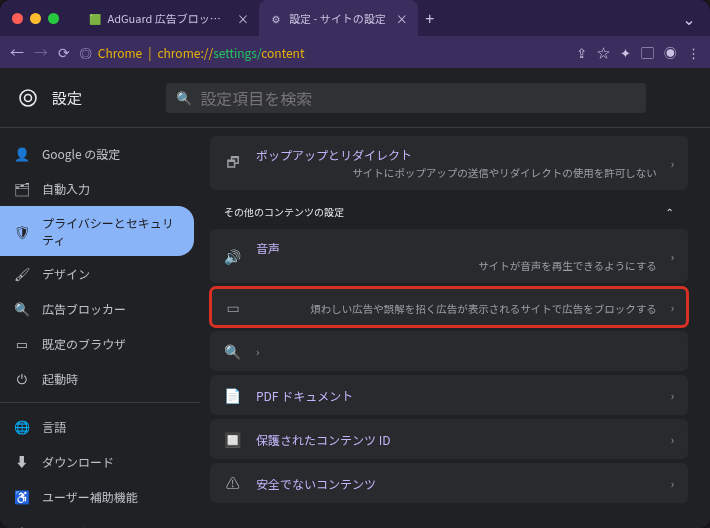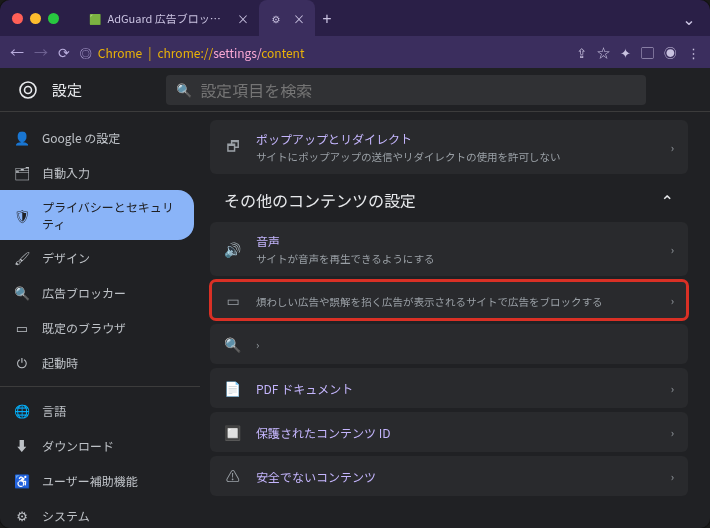--- a/index.html
+++ b/index.html
@@ -17,48 +17,48 @@
 .tab .x { color: #c9c2e0; font-size: 12px; margin-left: 4px; }
 .tab-title { white-space: nowrap; overflow: hidden; text-overflow: ellipsis; }
 .newtab { color: #c9c2e0; font-size: 16px; width: 24px; display: flex; align-items: center; justify-content: center; cursor: pointer; }
 .tbicon { color: #c9c2e0; width: 18px; height: 18px; display: flex; align-items: center; justify-content: center; }
 
 
 .urlbar { height: 32px; background: #3b2e5e; display: flex; align-items: center; padding: 0 10px; gap: 10px; }
 .urlbar .nav { display: flex; gap: 10px; color: #b9adde; }
 .urlbar .nav span { font-size: 14px; cursor: pointer; }
 .omnibox { flex: 1; display: flex; align-items: center; gap: 6px; font-size: 12px; color: #b9adde; }
-.omnibox .path { color: #f9a8d4; }
+.omnibox .path { color: #22c55e; }
 .omnibox .dim { color: #eab308; }
 .urlbar .right { display: flex; gap: 10px; color: #c9c2e0; }
 .urlbar .right span { font-size: 13px; cursor: pointer; }
 
 
-.settings-header { height: 44px; background: #202124; border-bottom: 1px solid #3c3c3c; display: flex; align-items: center; padding: 0 18px; gap: 14px; }
+.settings-header { height: 60px; background: #202124; border-bottom: 1px solid #3c3c3c; display: flex; align-items: center; padding: 0 18px; gap: 14px; }
 .settings-header .chrome-logo { width: 20px; height: 20px; }
 .settings-header .title { color: #e8eaed; font-size: 15px; font-weight: 400; }
 .search-wrap { margin-left: 70px; flex: 1; max-width: 480px; height: 30px; background: #303134; border-radius: 4px; display: flex; align-items: center; padding: 0 10px; gap: 8px; }
 .search-wrap input { background: none; border: none; outline: none; color: #9aa0a6; font-size: 16px; flex: 1; }
 
 
 .main { display: flex; height: calc(100% - 36px - 32px - 44px); background: #202124; }
 .sidebar { width: 200px; padding: 8px 0; overflow-y: auto; }
 .side-item { display: flex; align-items: center; gap: 12px; padding: 8px 14px; color: #bdc1c6; font-size: 12px; cursor: pointer; border-radius: 0 16px 16px 0; margin-right: 6px; }
 .side-item.active { background: #8ab4f8; color: #202124; }
 .side-item .icon { width: 16px; text-align: center; font-size: 13px; }
 .side-sep { height: 1px; background: #3c3c3c; margin: 6px 0; }
 
 .content { flex: 1; padding: 8px 22px 8px 10px; overflow-y: auto; }
 .row { display: flex; align-items: center; padding: 10px 14px; background: #292a2d; border-radius: 6px; margin-bottom: 4px; cursor: pointer; gap: 14px; position: relative; }
 .row .icon { width: 18px; color: #9aa0a6; font-size: 14px; text-align: center; flex-shrink: 0; }
 .row .txt { flex: 1; }
 .row .lbl { color: #c4b5fd; font-size: 12px; }
-.row .sub { color: #9aa0a6; font-size: 10.5px; margin-top: 2px; }
+.row .sub { color: #9aa0a6; font-size: 10.5px; margin-top: 2px; text-align: right; }
 .row .chev { color: #9aa0a6; font-size: 11px; }
-.group-title { color: #e8eaed; font-size: 16px; padding: 10px 14px; display: flex; justify-content: space-between; align-items: center; cursor: pointer; }
+.group-title { color: #e8eaed; font-size: 10px; padding: 10px 14px; display: flex; justify-content: space-between; align-items: center; cursor: pointer; }
 .highlighted { outline: 3px solid #d93025; outline-offset: -2px; border-radius: 6px; }
 
 svg { stroke: currentColor; fill: none; stroke-width: 1.6; }
 </style>
 </head>
 <body>
 
 <div class="titlebar">
   <div class="traffic">
     <div class="dot r"></div>
@@ -66,20 +66,21 @@
     <div class="dot g"></div>
   </div>
   <div class="tabs">
     <div class="tab">
       <span class="favicon">🟩</span>
       <span class="tab-title">AdGuard 広告ブロッカー - Chro</span>
       <span class="x">×</span>
     </div>
     <div class="tab active">
       <span class="favicon">⚙</span>
+      <span class="tab-title">設定 - サイトの設定</span>
       <span class="x">×</span>
     </div>
     <div class="newtab">+</div>
   </div>
   <div class="tbicon">⌄</div>
 </div>
 
 <div class="urlbar">
   <div class="nav">
     <span>←</span>

